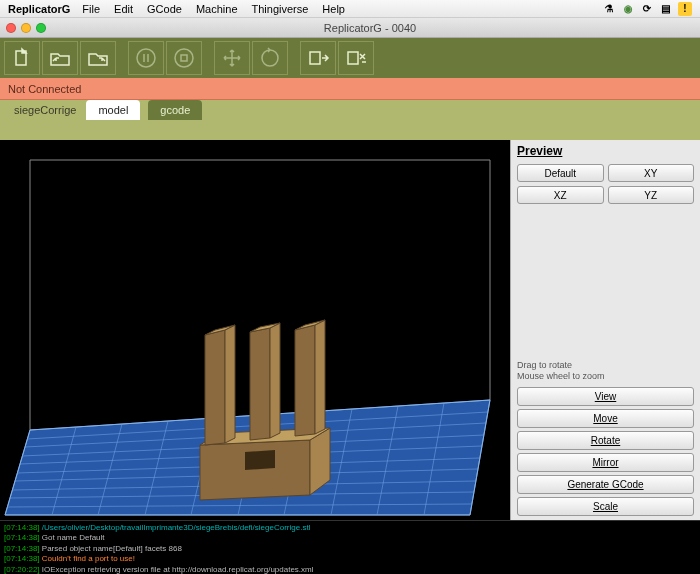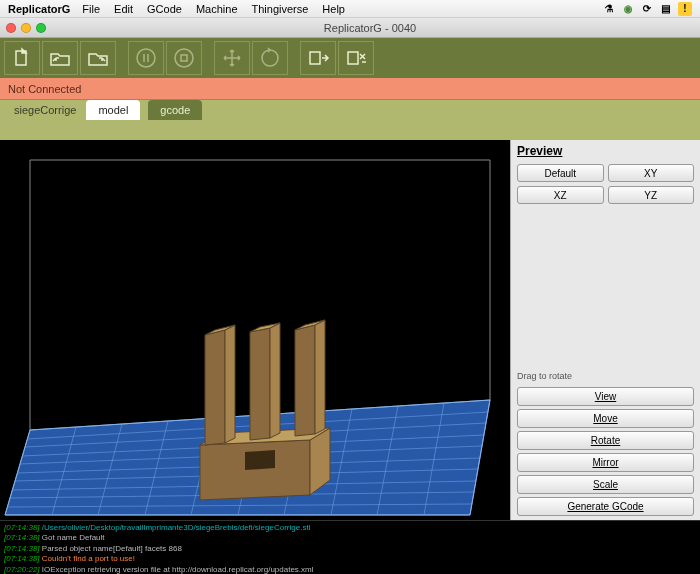--- a/index.html
+++ b/index.html
@@ -44,21 +44,21 @@
 .sidebar { width: 190px; background: #e8e8e8; border-left: 1px solid #aaa; padding: 4px 6px; display: flex; flex-direction: column; font-size: 11px; }
 .sidebar .preview-label { font-weight: bold; font-size: 12px; margin-bottom: 6px; text-decoration: underline; }
 .sidebar .btn-grid { display: grid; grid-template-columns: 1fr 1fr; gap: 4px; margin-bottom: 6px; }
 .sidebar .btn { height: 18px; background: linear-gradient(#fdfdfd, #e0e0e0); border: 1px solid #999; border-radius: 3px; font-size: 10px; display: flex; align-items: center; justify-content: center; cursor: pointer; }
 .sidebar .hint { color: #555; font-size: 9px; line-height: 1.3; margin-top: auto; margin-bottom: 4px; }
 .sidebar .action-btns { display: flex; flex-direction: column; gap: 3px; }
 .sidebar .action-btns .btn { height: 19px; text-decoration: underline; }
 
 
 .console { height: 60px; background: #000; color: #b8b8b8; font-family: Monaco, monospace; font-size: 8px; padding: 2px 4px; overflow: hidden; line-height: 1.3; border-top: 1px solid #333; }
-.console .ts { color: #00b000; font-style: italic; }
+.console .ts { color: #00b000; }
 .console .path { color: #00b0b0; }
 .console .info { color: #b8b8b8; }
 .console .error { color: #ff8030; }
 
 
 .footer { height: 10px; background: linear-gradient(#e8e8e8, #d0d0d0); }
 
 
 .viewport svg { position: absolute; top: 0; left: 0; }
 </style>
@@ -220,28 +220,29 @@
   <div class="sidebar">
     <div class="preview-label">Preview</div>
     <div class="btn-grid">
       <div class="btn">Default</div>
       <div class="btn">XY</div>
       <div class="btn">XZ</div>
       <div class="btn">YZ</div>
     </div>
     <div class="hint">
       <div>Drag to rotate</div>
+      <div>Mouse wheel to zoom</div>
     </div>
     <div class="action-btns">
       <div class="btn">View</div>
       <div class="btn">Move</div>
       <div class="btn">Rotate</div>
       <div class="btn">Mirror</div>
+      <div class="btn">Generate GCode</div>
       <div class="btn">Scale</div>
-      <div class="btn">Generate GCode</div>
     </div>
   </div>
 </div>
 
 <div class="console">
   <div><span class="ts">[07:14:38]</span> <span class="path">/Users/olivier/Desktop/travailImprimante3D/siegeBrebis/defi/siegeCorrige.stl</span></div>
   <div><span class="ts">[07:14:38]</span> <span class="info">Got name Default</span></div>
   <div><span class="ts">[07:14:38]</span> <span class="info">Parsed object name[Default] facets 868</span></div>
   <div><span class="ts">[07:14:38]</span> <span class="error">Couldn't find a port to use!</span></div>
   <div><span class="ts">[07:20:22]</span> <span class="info">IOException retrieving version file at http://download.replicat.org/updates.xml</span></div>

